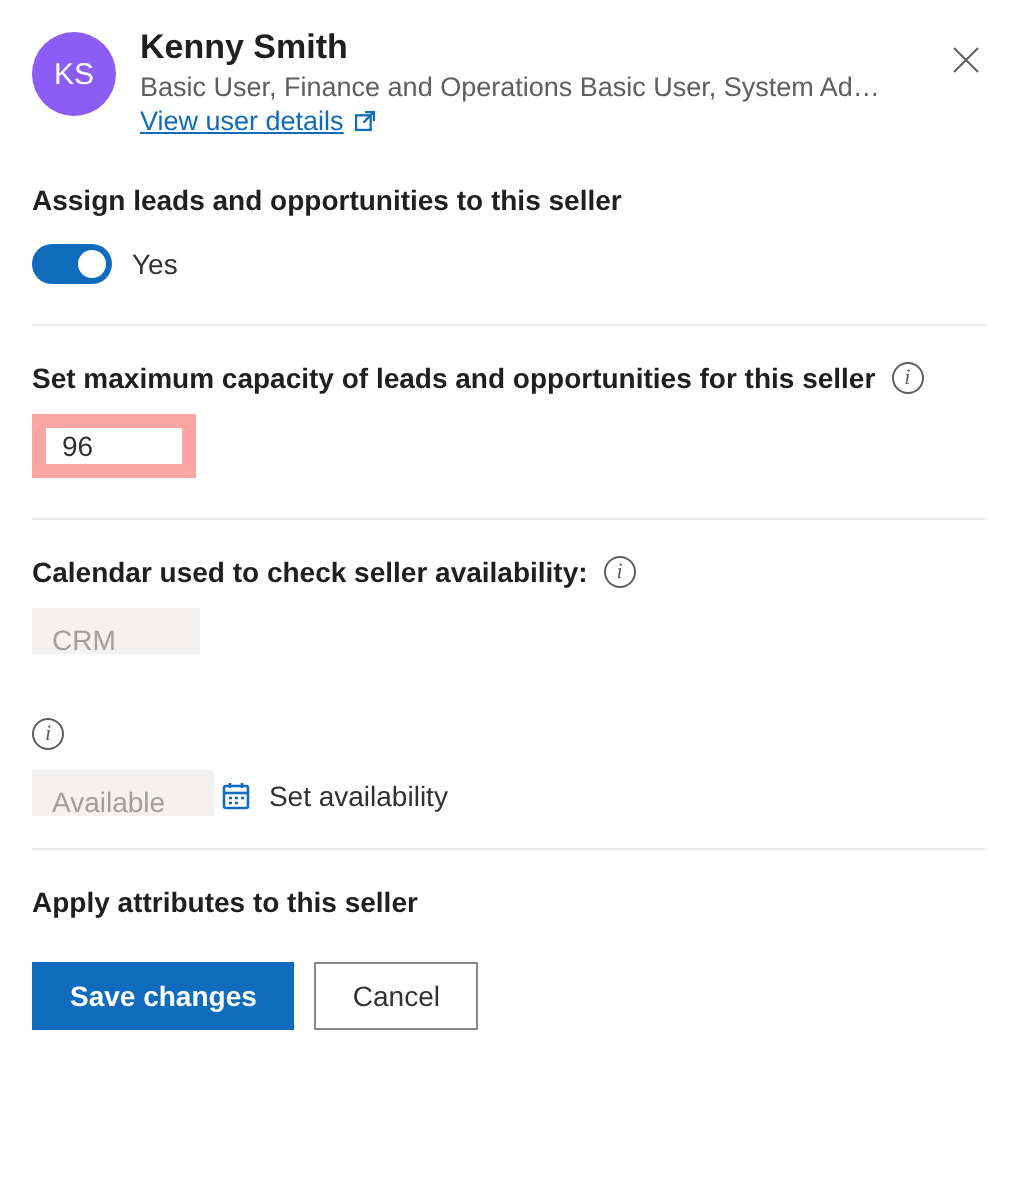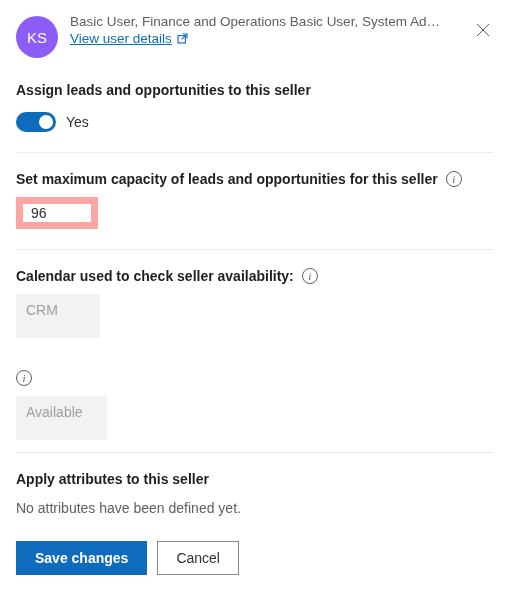--- a/index.html
+++ b/index.html
@@ -54,21 +54,21 @@
     width:16px; height:16px; border:1px solid #605e5c; border-radius:50%;
     display:inline-flex; align-items:center; justify-content:center;
     font-size:11px; color:#605e5c; cursor:default; font-style: italic; font-family: Georgia, serif;
   }
   .num-input {
     width: 82px; height: 32px; border:7px solid #fca5a5;
     padding: 0 8px; font-size:14px; color:#323130;
   }
   .block { margin-bottom: 20px; }
   .readonly-box {
-    display:inline-block; min-width:84px; height:44px; line-height:32px;
+    display:inline-block; min-width:84px; height:23px; line-height:32px;
     padding:0 24px 0 10px; background:#f3f2f1; color:#a19f9d; font-size:14px;
     margin-bottom: 12px;
   }
   .set-avail {
     display:inline-flex; align-items:center; gap:8px;
     color:#323130; font-size:14px; cursor:pointer; margin-top:4px; margin-bottom:18px;
   }
   .set-avail svg { width:16px; height:16px; color:#0f6cbd; }
   .muted { color:#605e5c; font-size:14px; line-height:1.4; }
   .muted .link { color:#0f6cbd; text-decoration:underline; cursor:pointer; }
@@ -76,20 +76,21 @@
   .btn { height:34px; padding:0 18px; font-size:14px; font-weight:600; cursor:pointer; border:1px solid transparent; }
   .btn-primary { background:#0f6cbd; color:#fff; }
   .btn-secondary { background:#fff; color:#323130; border:1px solid #8a8886; font-weight:400; }
 </style>
 </head>
 <body>
 
 <div class="header">
   <div class="avatar">KS</div>
   <div class="user-block">
+    <div class="user-name">Kenny Smith</div>
     <div class="user-roles">Basic User, Finance and Operations Basic User, System Administr…</div>
     <a class="view-details">
       <span>View user details</span>
       <svg viewBox="0 0 16 16" fill="none" stroke="currentColor" stroke-width="1.4">
         <rect x="2.5" y="4.5" width="9" height="9"></rect>
         <path d="M8 2.5h5.5V8"></path>
           <path d="M13.5 2.5L7 9"></path>
       </svg>
     </a>
   </div>
@@ -122,24 +123,37 @@
     <span class="info-icon">i</span>
   </div>
   <div class="readonly-box">CRM</div>
 </div>
 
 <div>
   <div class="label-with-info">
     <span class="info-icon">i</span>
   </div>
   <div class="readonly-box">Available</div>
+  <div class="set-avail">
+    <svg viewBox="0 0 16 16" fill="none" stroke="currentColor" stroke-width="1.3">
+      <rect x="2" y="3" width="12" height="11" rx="1"></rect>
+      <path d="M2 6.5 H14"></path>
+        <path d="M5 1.5 V4"></path>
+        <path d="M11 1.5 V4"></path>
+      <path d="M4.5 9 H6"></path>
+        <path d="M7.5 9 H9"></path>
+        <path d="M10.5 9 H12"></path>
+      <path d="M4.5 11.5 H6"></path>
+        <path d="M7.5 11.5 H9"></path>
+    </svg>
+    <span>Set availability</span>
+  </div>
 </div>
 <div class="divider"></div>
 
 <div>
   <div class="section-label" style="margin-bottom:12px;">Apply attributes to this seller</div>
-  <div class="muted" style="margin-bottom:6px;">No attributes have been defined yet.</div>
 </div>
 
 <div class="footer">
   <button class="btn btn-primary">Save changes</button>
   <button class="btn btn-secondary">Cancel</button>
 </div>
 
 </body></html>

